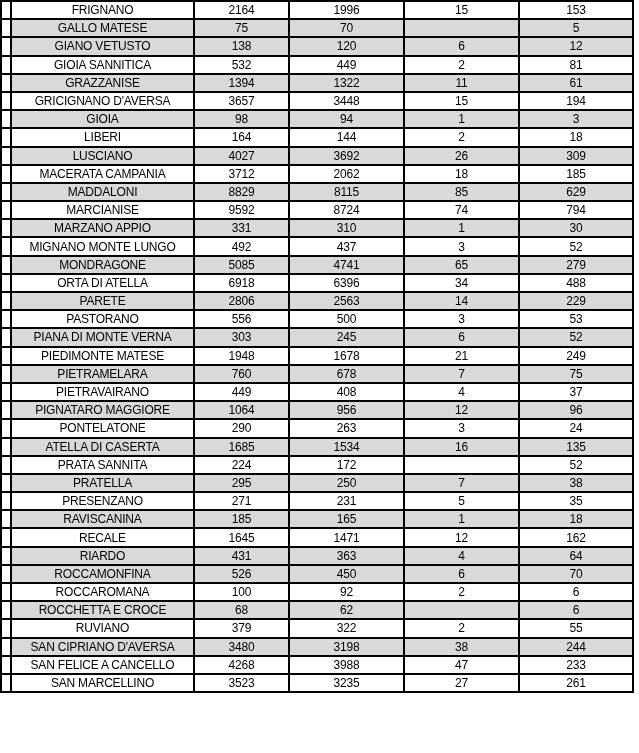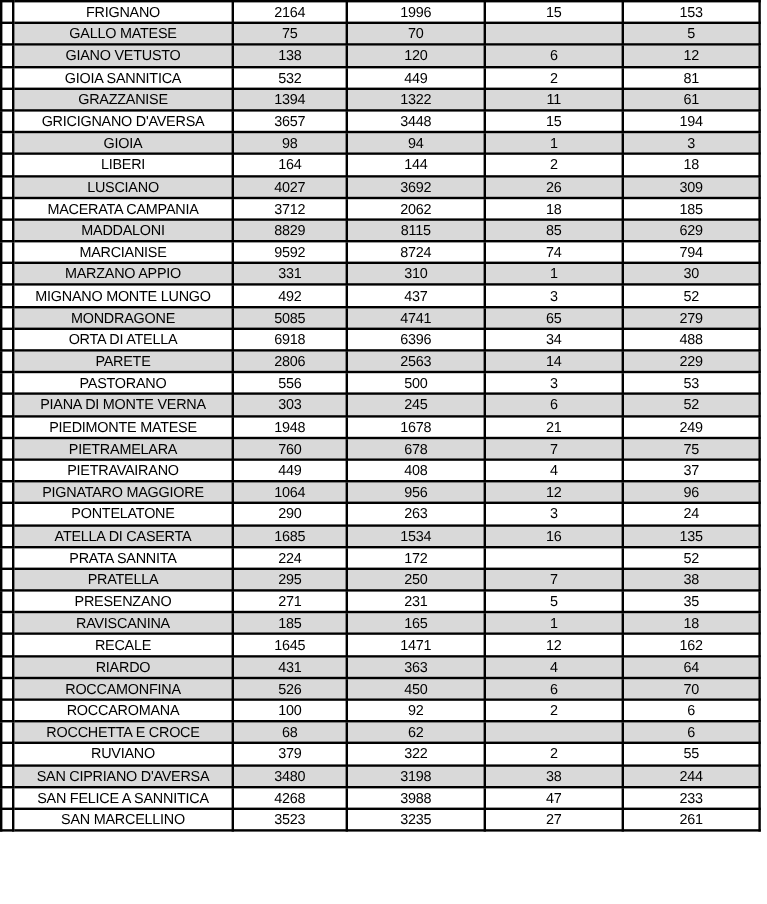--- a/index.html
+++ b/index.html
@@ -347,21 +347,21 @@
         <tr class="alt">
           <td class="edge"></td>
           <td>SAN CIPRIANO D'AVERSA</td>
           <td>3480</td>
           <td>3198</td>
           <td>38</td>
           <td>244</td>
         </tr>
         <tr>
           <td class="edge"></td>
-          <td>SAN FELICE A SANNITICA</td>
+          <td>SAN FELICE A CANCELLO</td>
           <td>4268</td>
           <td>3988</td>
           <td>47</td>
           <td>233</td>
         </tr>
         <tr>
           <td class="edge"></td>
           <td>SAN MARCELLINO</td>
           <td>3523</td>
           <td>3235</td>

